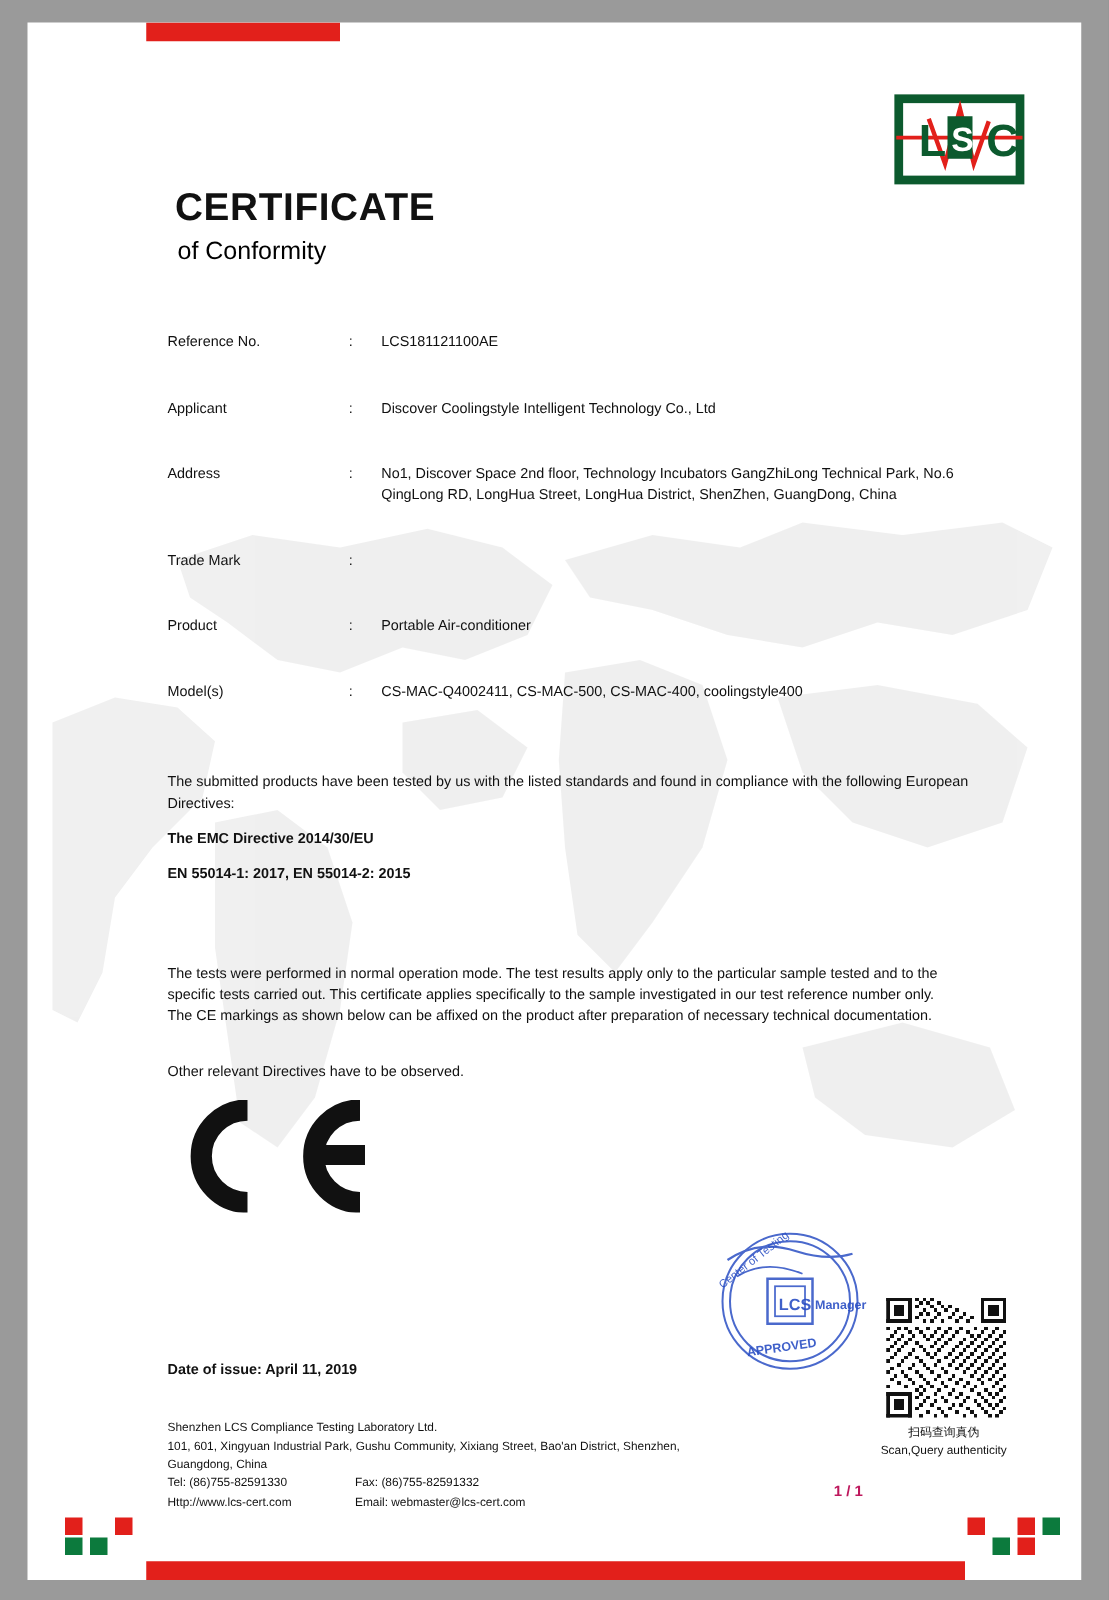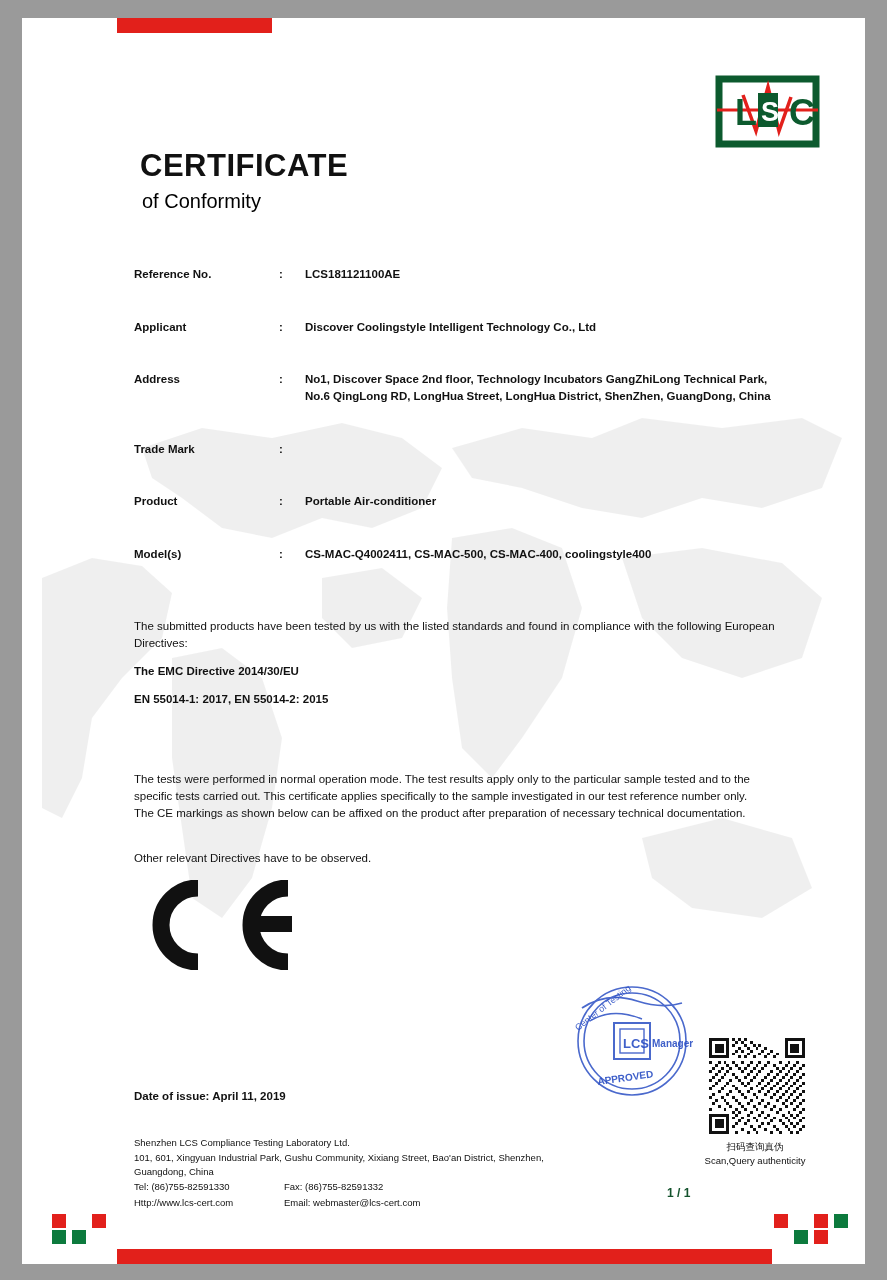--- a/index.html
+++ b/index.html
@@ -96,21 +96,21 @@
     font-size: 20px;
     color: #000000;
   }
 
   .fields {
     position: absolute;
     left: 112px;
     top: 248px;
     width: 660px;
     font-size: 11.5px;
-    font-weight: bold;
+    font-weight: normal;
     color: #111;
   }
   .field-row {
     display: flex;
     margin-bottom: 36px;
     line-height: 1.45;
   }
   .field-label {
     width: 145px;
     flex: 0 0 145px;
@@ -198,21 +198,21 @@
     margin-top: 2px;
   }
   .footer-contact .col1 { width: 150px; flex: 0 0 150px; }
 
   .page-num {
     position: absolute;
     left: 645px;
     top: 1168px;
     font-size: 12px;
     font-weight: bold;
-    color: #14532d;
+    color: #be185d;
   }
 </style>
 </head>
 <body>
 
 <div class="page">
   <div class="sheet">
 
     <div class="red-bar-top"></div>
     <div class="red-bar-bottom"></div>

